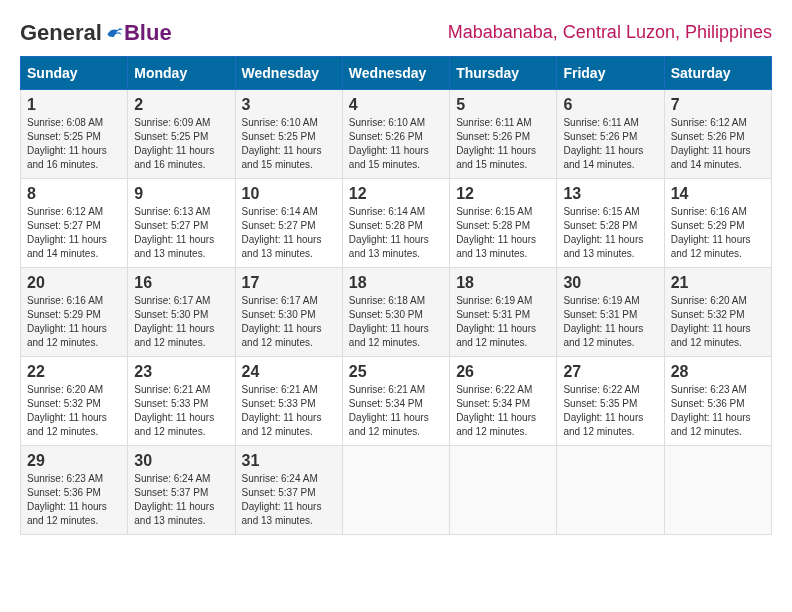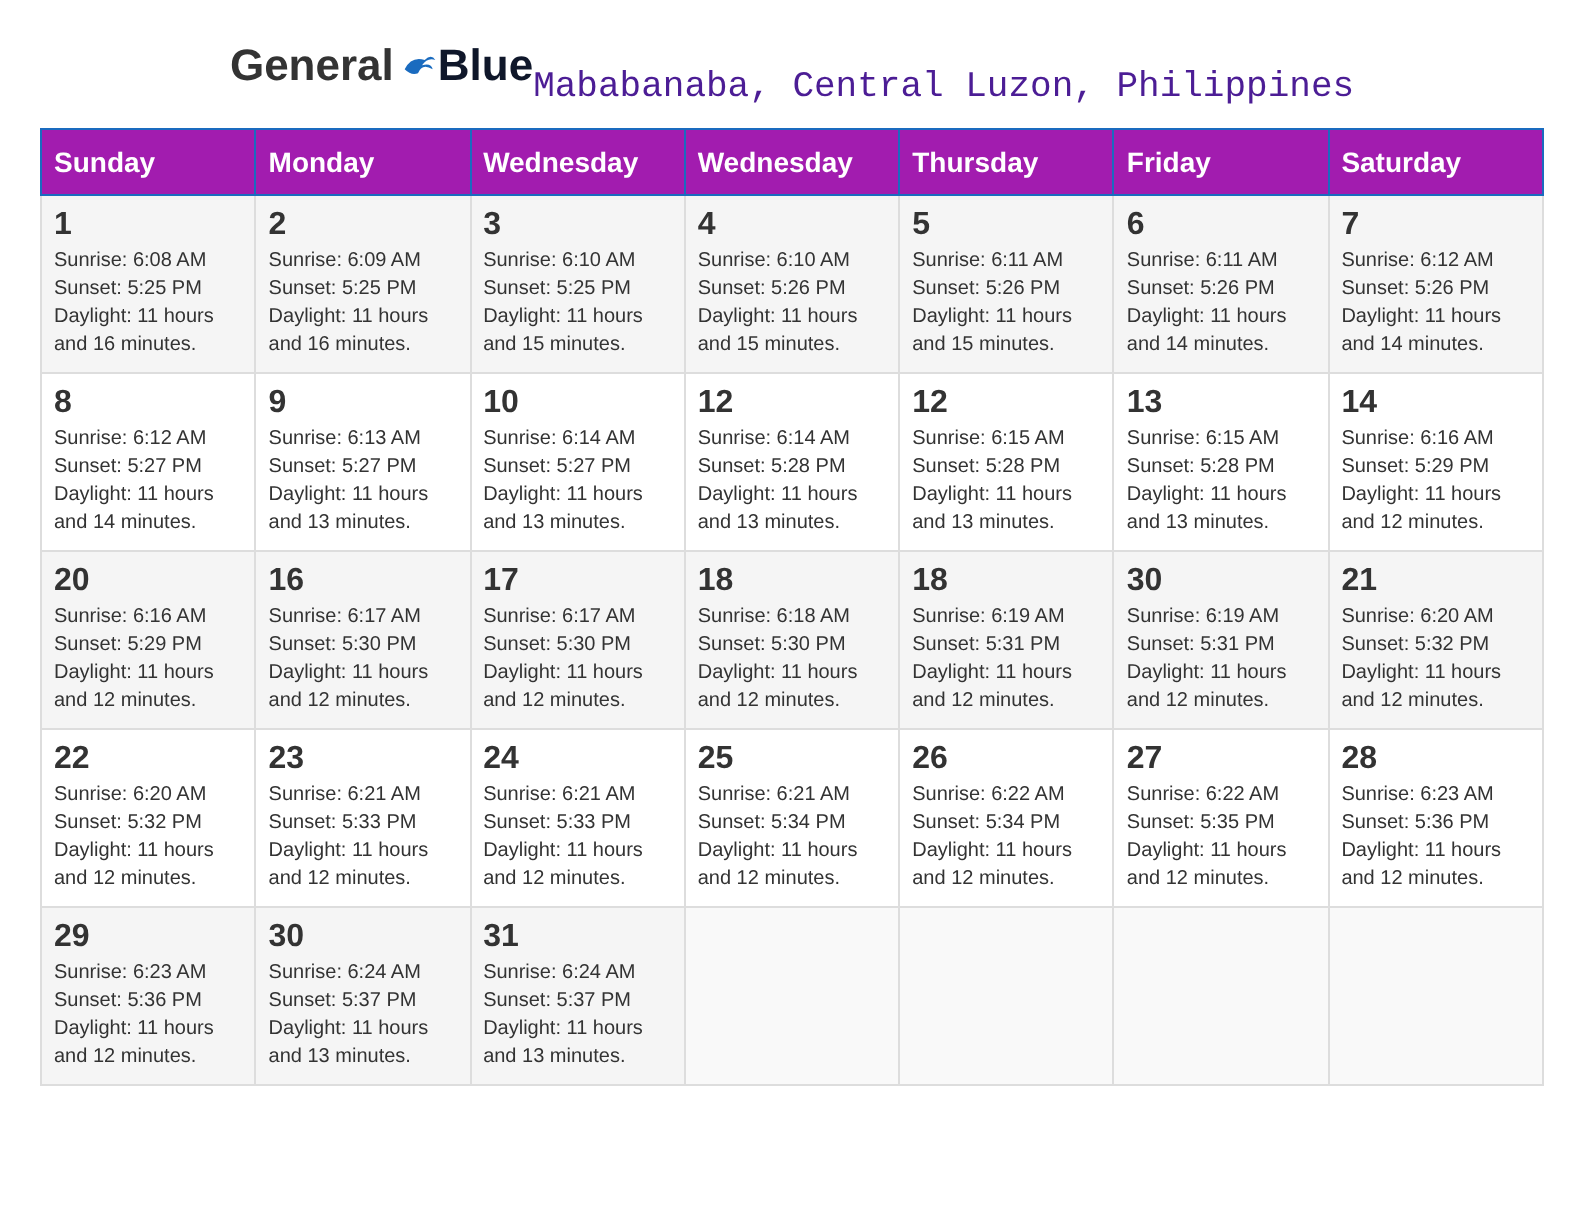--- a/index.html
+++ b/index.html
@@ -5,64 +5,63 @@
     * { margin: 0; padding: 0; box-sizing: border-box; }
     body {
       font-family: Arial, sans-serif;
       background: #fff;
       width: 792px;
       min-height: 612px;
       padding: 20px;
     }
     .header-section {
       display: flex;
-      justify-content: center;
+      justify-content: space-between;
       align-items: flex-start;
       margin-bottom: 10px;
     }
     .logo {
       display: flex;
       flex-direction: column;
       align-items: flex-start;
     }
     .logo-text {
       display: flex;
       align-items: center;
       font-size: 22px;
       font-weight: bold;
     }
     .logo-general { color: #333; }
-    .logo-blue { color: #0f172a; }
+    .logo-blue { color: #701a75; }
     .logo-bird {
       width: 20px;
       height: 20px;
       margin-left: 2px;
     }
     .title-section {
       text-align: right;
     }
     .month-title {
       font-size: 42px;
       font-weight: bold;
       color: #333;
       line-height: 1.1;
     }
     .location-title {
       font-size: 18px;
-      color: #4c1d95;
-      margin-top: 14px;
-      font-family: Liberation Mono, monospace;
+      color: #be185d;
+      margin-top: 2px;
     }
     table {
       width: 100%;
       border-collapse: collapse;
       margin-top: 10px;
     }
     thead tr {
-      background-color: #a21caf;
+      background-color: #0369a1;
       color: white;
     }
     thead th {
       padding: 8px 6px;
       text-align: left;
       font-size: 14px;
       font-weight: bold;
       border: 1px solid #1a6bbf;
     }
     tbody tr {

